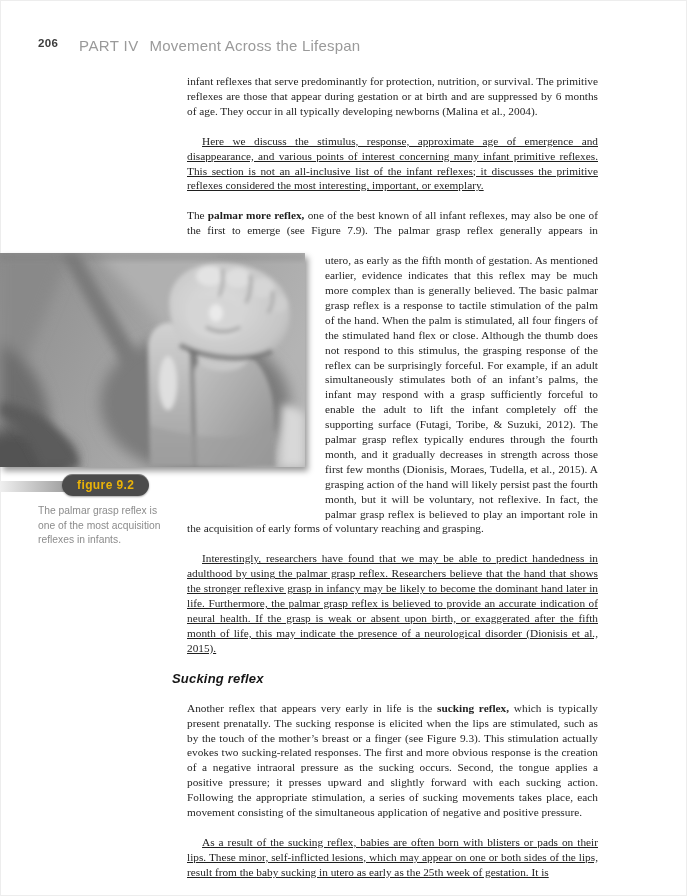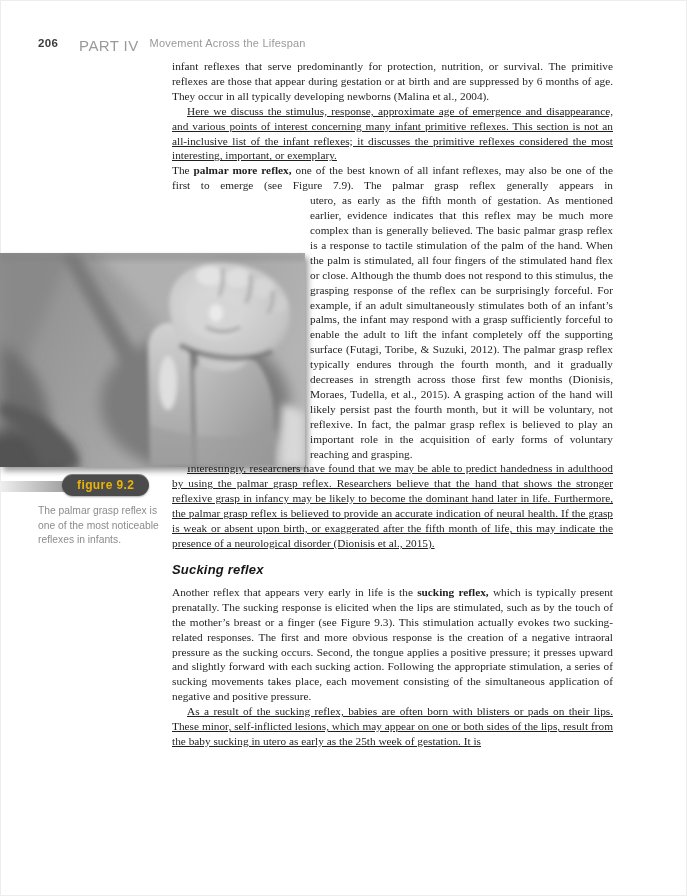--- a/index.html
+++ b/index.html
@@ -6,24 +6,24 @@
   .page{
     position:relative;width:687px;height:896px;background:#fff;overflow:hidden;
     box-shadow:inset 0 0 0 1px #ededed;
     font-family:"Liberation Serif","DejaVu Serif",serif;color:#222;
   }
   
   .runhead{position:absolute;top:37px;left:38px;display:flex;align-items:flex-start;
     font-family:"Liberation Sans","DejaVu Sans",sans-serif;}
   .pagenum{font-size:11.5px;font-weight:bold;color:#3c3c3c;letter-spacing:.3px;}
   .partlabel{font-size:15px;color:#9a9a9a;margin-left:21px;letter-spacing:.4px;}
-  .parttitle{font-size:11px;color:#9a9a9a;margin-left:11px;letter-spacing:.2px;}
+  .parttitle{font-size:15px;color:#9a9a9a;margin-left:11px;letter-spacing:.2px;}
   
   .content{position:absolute;left:172px;top:59px;width:441px;}
-  .content p{margin:0;font-size:11.3px;line-height:14.9px;text-align:justify;color:#1f1f1f;}
+  .content p{margin:15px;font-size:11.3px;line-height:14.9px;text-align:justify;color:#1f1f1f;}
   .indent{text-indent:15px;text-decoration:underline;}
   .jall{text-align-last:justify;}
   h3.sechead{
     font-family:"Liberation Sans","DejaVu Sans",sans-serif;
     font-size:13px;font-style:italic;font-weight:bold;color:#161616;
     margin:11px 0 8px 0;letter-spacing:.2px;
   }
   .boldrun{font-weight:bold;}
   .wrapspacer{float:left;width:138px;height:262px;}
   
@@ -130,15 +130,15 @@
       <ellipse cx="216" cy="60" rx="7" ry="9" fill="#eaeaea"></ellipse>
       <path d="M206,74 C216,80 230,80 240,74" stroke="#8d8d8d" stroke-width="2.5" fill="none"></path>
       <path d="M180,92 C210,108 250,108 272,98" stroke="#6f6f6f" stroke-width="5" fill="none" opacity="0.8"></path>
     </g>
     <path d="M280,214 L282,152 C292,152 302,157 305,162 L305,214 Z" fill="#d8d8d8" filter="url(#b4)"></path>
     <rect width="305" height="8" fill="#777777" opacity="0.25" filter="url(#b2)"></rect>
   </svg>
 
   <div class="labelstrip"></div>
   <div class="figpill">figure 9.2</div>
-  <div class="figcaption">The palmar grasp reflex is one of the most noticeable reflexes in infants.</div>
+  <div class="figcaption">The palmar grasp reflex is one of the most acquisition reflexes in infants.</div>
 
 </div>
 
 </body></html>

